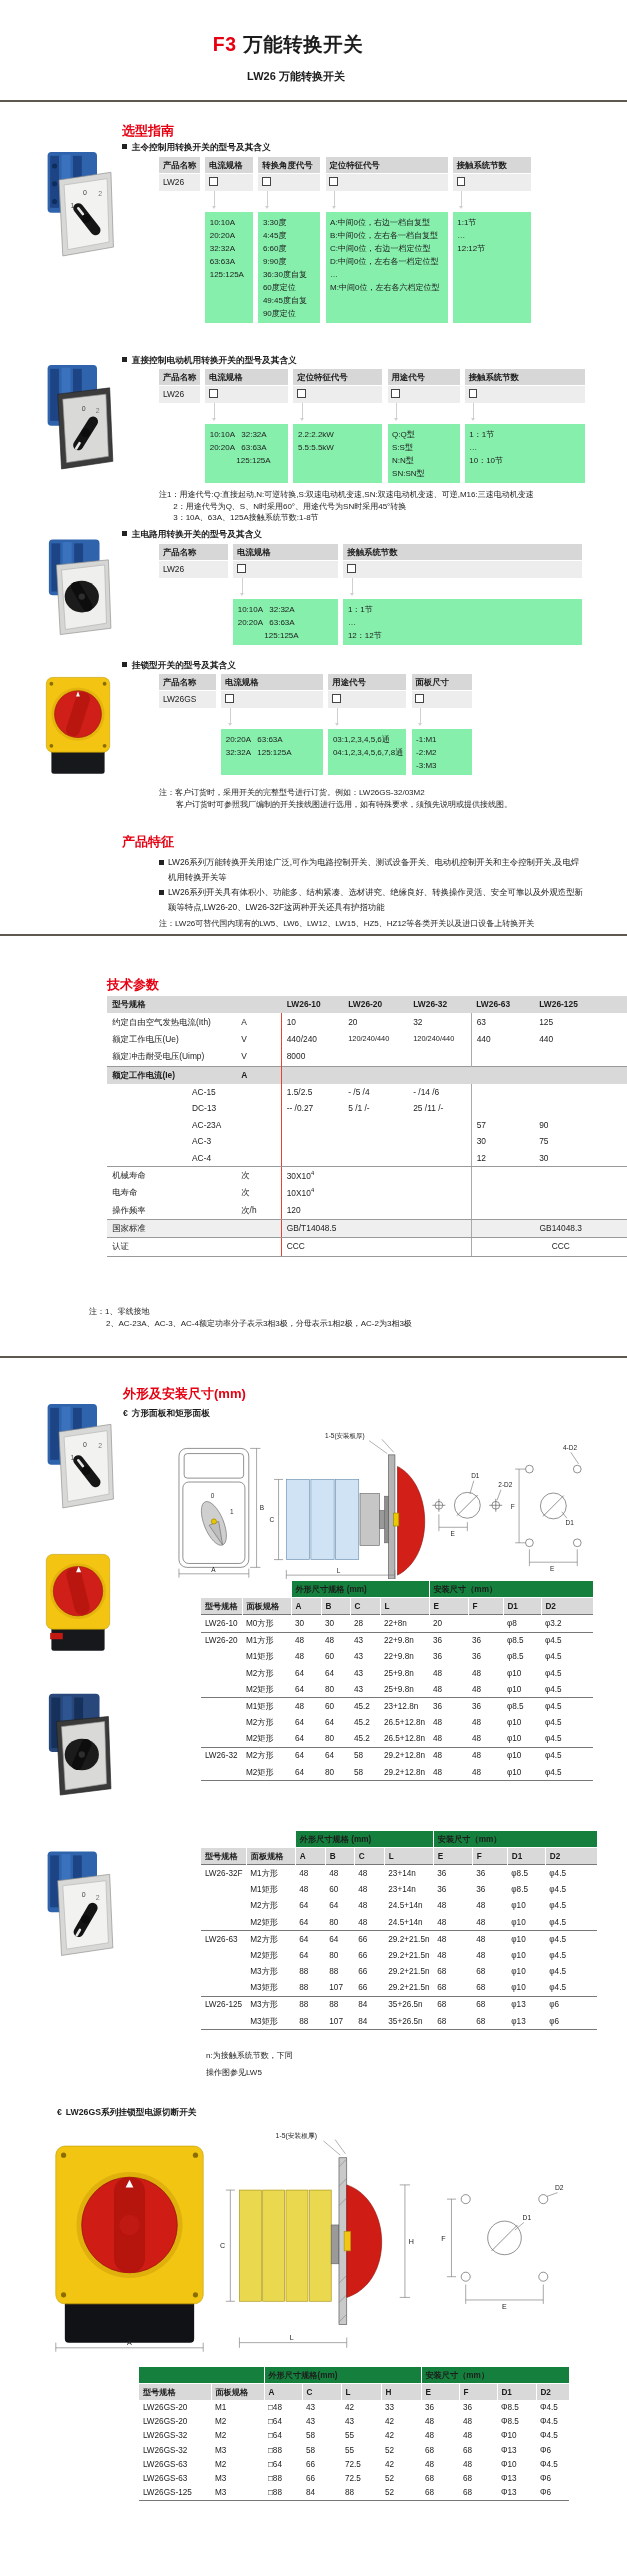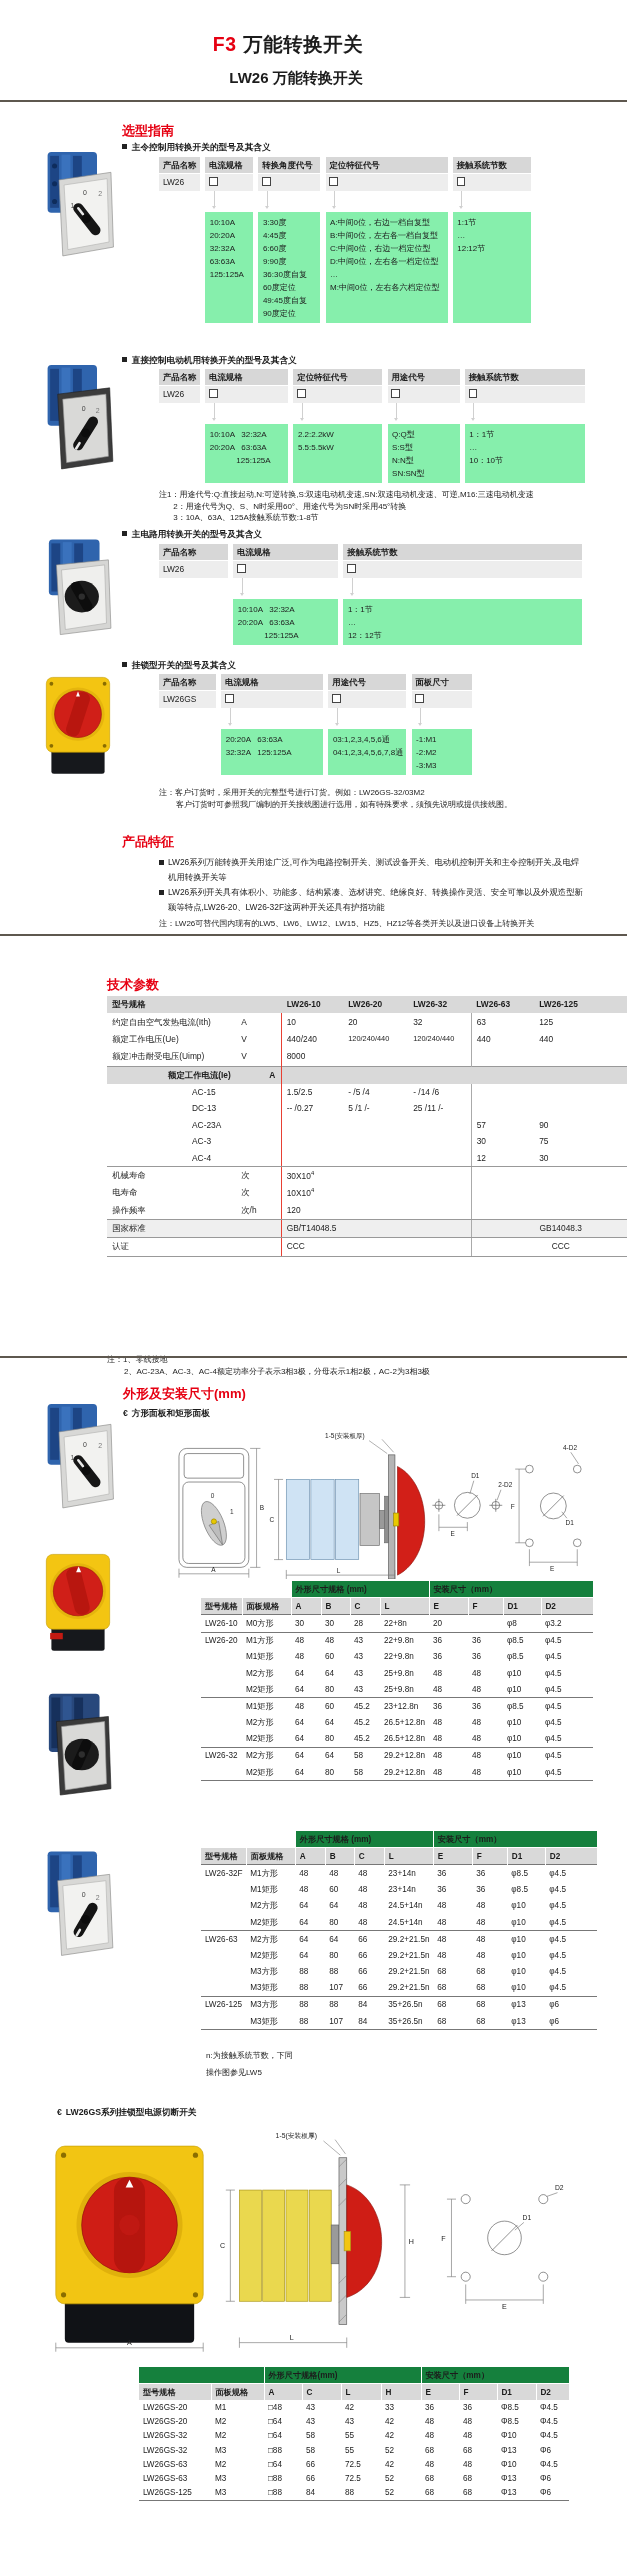--- a/index.html
+++ b/index.html
@@ -2,21 +2,21 @@
 <html style="font-size:10.4px"><head>
 <meta charset="utf-8">
 <style>
   html,body{margin:0;padding:0;background:#ffffff;}
   body{font-family:"Liberation Sans","DejaVu Sans",sans-serif;color:#1c1c1c;}
   #page{position:relative;width:628px;height:2576px;background:#fff;overflow:hidden;}
   .abs{position:absolute;}
   
   .title1{width:576px;text-align:center;font-size:19.4px;font-weight:bold;letter-spacing:0.6px;}
   .title1 .f3{color:#e60012;margin-right:6.5px;}
-  .title2{width:592px;text-align:center;font-size:15px;font-weight:bold;}
+  .title2{width:592px;text-align:center;font-size:11px;font-weight:bold;}
   .hr{left:0;width:628px;height:1.9px;background:#5e584f;}
   
   .sec-h{color:#e60012;font-size:13px;font-weight:bold;}
   .bullet{font-size:8.7px;font-weight:bold;}
   .bullet .sq{display:inline-block;width:5.2px;height:5.2px;background:#222;margin-right:4.5px;vertical-align:0.6px;}
   .cbul{font-size:8.7px;font-weight:bold;}
   .cbul .eu{margin-right:3.9px;font-weight:bold;}
   
   .seltable{display:flex;gap:5.2px;align-items:stretch;}
   .sel-col{display:flex;flex-direction:column;flex:none;}
@@ -34,21 +34,21 @@
   .feat .it::before{content:"";position:absolute;left:0;top:5.2px;width:4.5px;height:4.5px;background:#222;}
   .feat .nt{padding-left:0;margin-top:1.3px;}
   
   table.tech{border-collapse:collapse;table-layout:fixed;font-size:8.4px;}
   .tech td{padding:3.2px 5.2px;vertical-align:top;text-align:left;}
   .tech tr.head td{background:#d9d9d9;font-weight:bold;padding:3.2px 5.2px;}
   .tech td.v1{border-left:1.3px solid #e84033;}
   .tech tr.head td.v1{border-left:1.3px solid #d9d9d9;}
   .tech td.v4{border-left:0.6px solid #aaa;}
   .tech tr.head td.v4{border-left:none;}
-  .tech tr.band td{background:#d9d9d9;font-weight:bold;border-top:0.6px solid #999;text-align:right;}
+  .tech tr.band td{background:#d9d9d9;font-weight:bold;border-top:0.6px solid #999;}
   .tech td.sub{padding-left:85px;font-weight:normal;}
   .tech tr.sep td{border-bottom:0.6px solid #999;}
   .tech tr.shade td{background:#efefef;}
   .tech tr.bot td{border-bottom:0.6px solid #999;}
   .tech .ccen{text-align:center;}
   .tech sup{font-size:5.8px;}
   .technotes{font-size:8px;line-height:12.3px;}
   
   table.dimtbl{border-collapse:collapse;table-layout:fixed;font-size:8.2px;}
   .dimtbl th,.dimtbl td{padding:2.6px 3.9px;text-align:left;font-weight:normal;white-space:nowrap;}
@@ -404,21 +404,21 @@
           <td class="v4 ccen" colspan="2">GB14048.3</td>
         </tr>
     <tr class="bot">
           <td>认证</td>
           <td></td>
           <td class="v1" colspan="3">CCC</td>
           <td class="v4 ccen" colspan="2">CCC</td>
         </tr>
   </tbody>
     </table>
-  <div class="abs technotes" style="top:1306px;left:107px;width:479px;margin-top:48px;">
+  <div class="abs technotes" style="top:1306px;left:89px;width:479px;">
     <div>注：1、零线接地</div>
     <div style="padding-left:17px;">2、AC-23A、AC-3、AC-4额定功率分子表示3相3极，分母表示1相2极，AC-2为3相3极</div>
   </div>
 
   <div class="abs hr" style="top:1356px;"></div>
 
   <div class="abs sec-h" style="top:1385px;left:123px;text-align:right;">外形及安装尺寸(mm)</div>
   <div class="abs cbul" style="top:1408px;left:123px;"><span class="eu">€</span><span>方形面板和矩形面板</span></div>
 
   <div class="abs" style="top:1398px;left:40px;">

